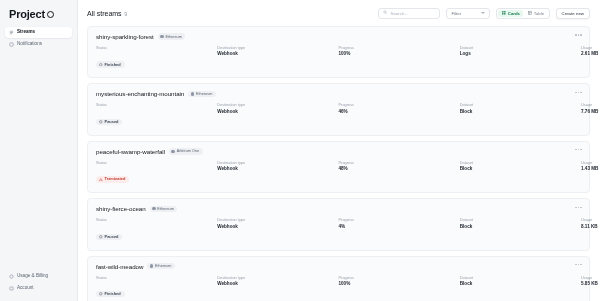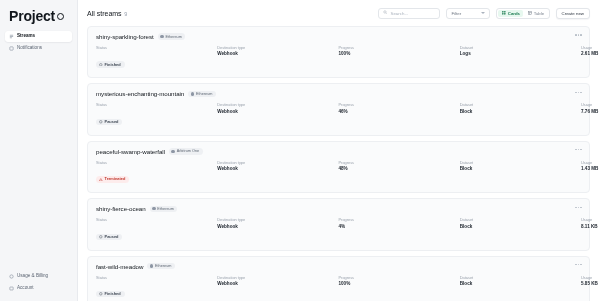--- a/index.html
+++ b/index.html
@@ -14,21 +14,21 @@
   
   .sidebar {
     width: 78px; height: 301px;
     background: #f5f6f8;
     border-right: 1px solid #e8eaee;
     display: flex; flex-direction: column;
     padding: 6px 5px 4px 5px;
     flex: 0 0 78px;
   }
   .brand {
-    font-size: 14px; font-weight: bold; color: #11161c;
+    font-size: 11px; font-weight: bold; color: #11161c;
     letter-spacing: -0.2px;
     padding: 2px 4px 7px 4px;
     display: flex; align-items: center; gap: 1px;
   }
   .brand-mark {
     display: inline-block; width: 7px; height: 7px;
     border: 1.4px solid #11161c; border-radius: 50%;
     position: relative; top: 0px; margin-left: 1px;
   }
   .nav-item {

